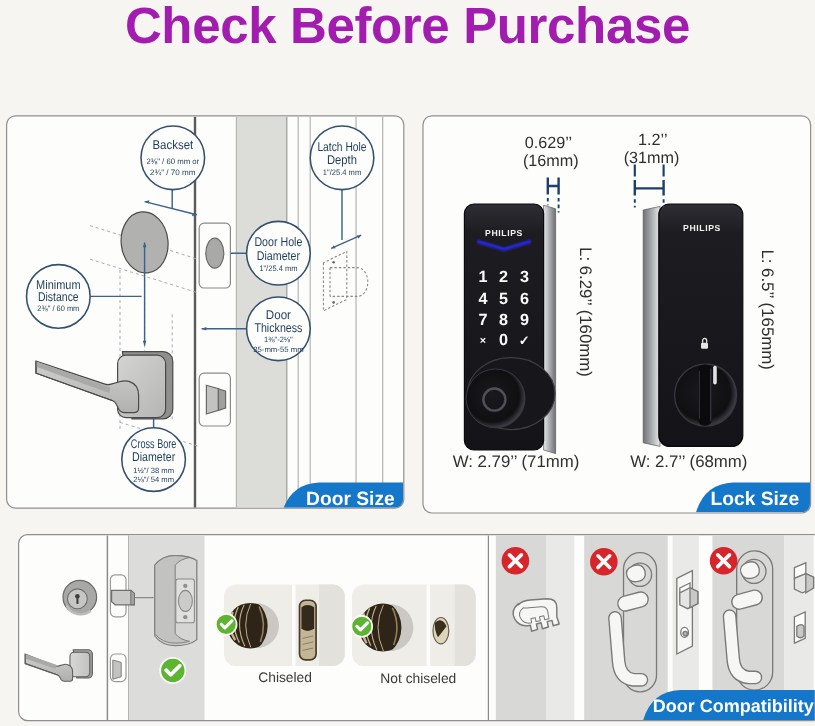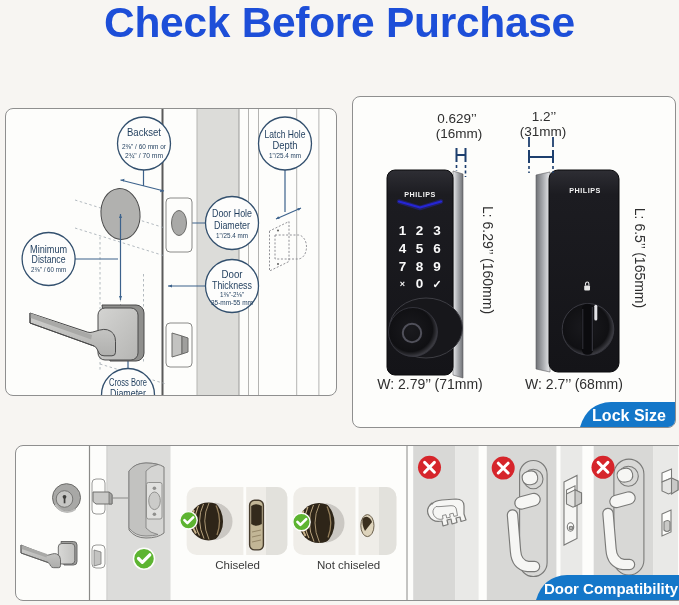--- a/index.html
+++ b/index.html
@@ -1,19 +1,19 @@
 <!DOCTYPE html>
 <html><head>
 <meta charset="utf-8">
 <style>
 html,body{margin:0;padding:0}
 body{width:679px;height:605px;background:#f7f5f2;font-family:"Liberation Sans",sans-serif;position:relative;overflow:hidden}
-.title{position:absolute;left:0;top:-1px;width:679px;text-align:center;font-size:42.5px;font-weight:bold;color:#1d4ed8;letter-spacing:-0.3px}
+.title{position:absolute;left:0;top:-1px;width:679px;text-align:center;font-size:42.5px;font-weight:bold;color:#a21caf;letter-spacing:-0.3px}
 .panel{position:absolute;background:#fdfdfb;border:1px solid #8f8f8f;border-radius:8px;box-sizing:border-box;overflow:hidden}
-#p1{left:5px;top:108px;width:332px;height:288px}
+#p1{left:5px;top:96px;width:332px;height:328px}
 #p2{left:352px;top:96px;width:324px;height:332px}
 #p3{left:15px;top:445px;width:671px;height:156px}
 svg{display:block}
 </style>
 </head>
 <body>
 <div class="title">Check Before Purchase</div>
 <div id="p1" class="panel">
 <svg width="330" height="330" viewBox="0 0 330 330">
 <defs>

